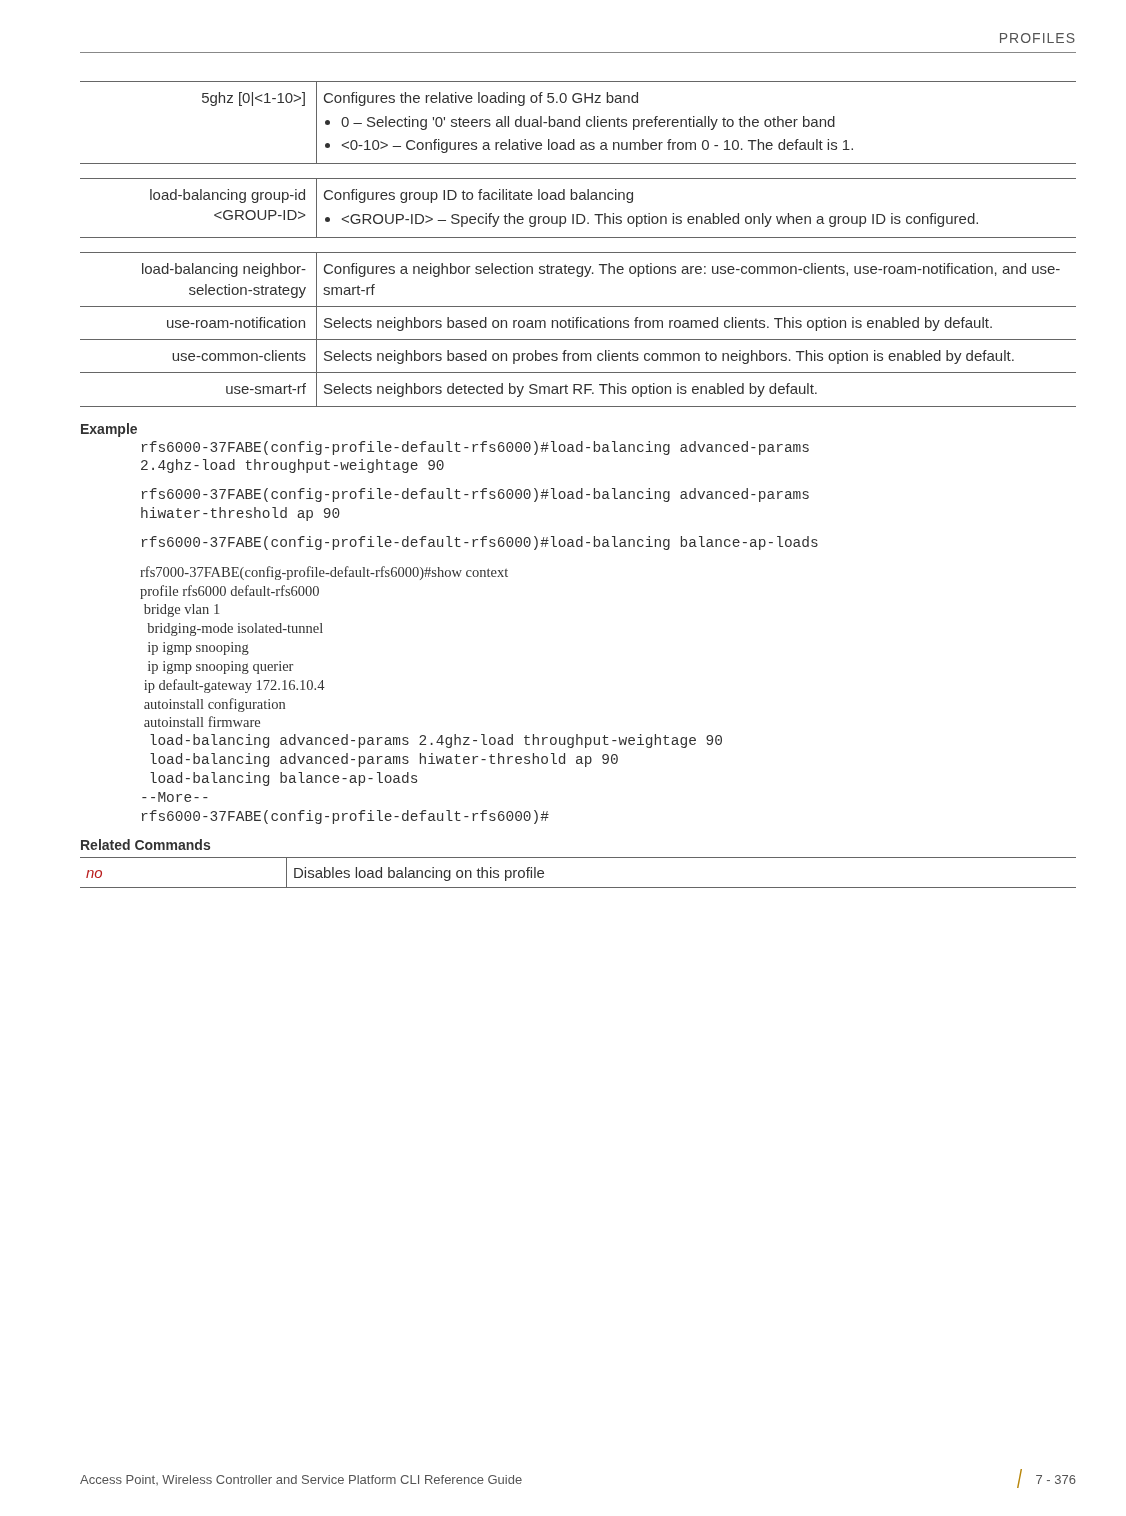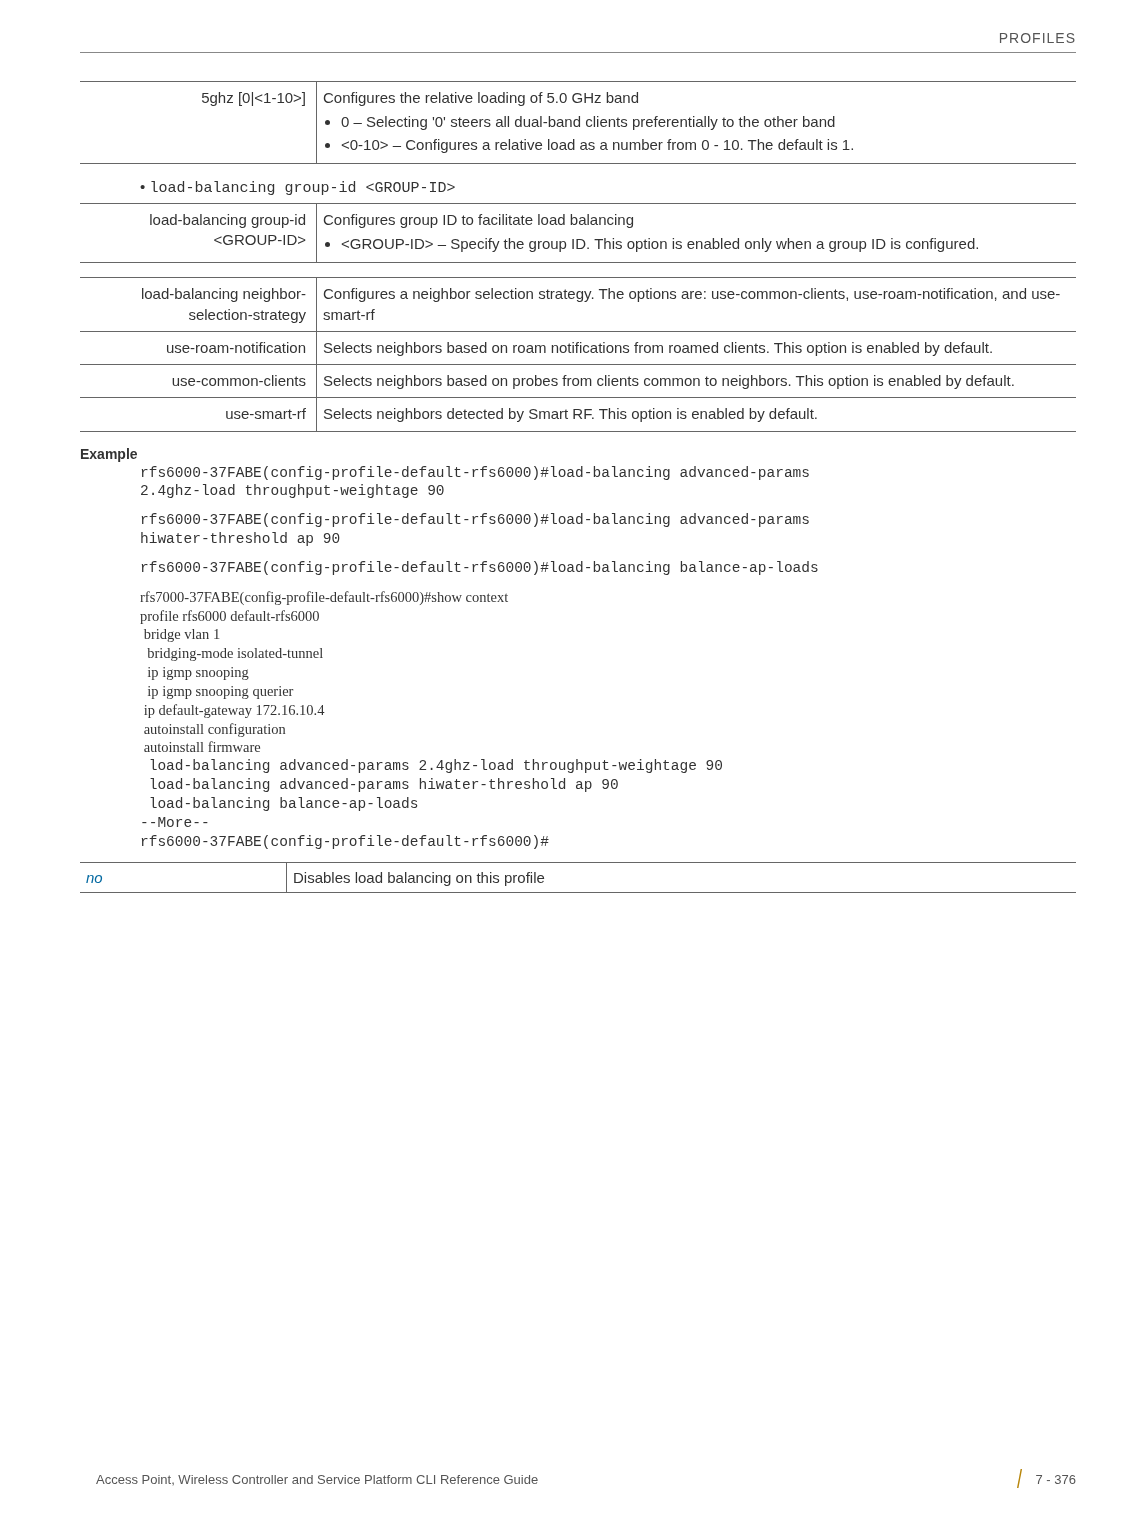--- a/index.html
+++ b/index.html
@@ -87,25 +87,25 @@
   .related-table td {
     border-top: 1px solid #666;
     border-bottom: 1px solid #666;
     padding: 6px 10px 6px 6px;
     vertical-align: top;
   }
   .related-table td.col1 {
     width: 190px;
     border-right: 1px solid #666;
     font-style: italic;
-    color: #0369a1;
+    color: #b91c1c;
   }
   .footer {
     position: absolute;
-    left: 16px;
+    left: 0;
     right: 0;
     bottom: 24px;
     padding: 0 50px 0 80px;
     display: flex;
     align-items: center;
     justify-content: space-between;
     font-size: 13px;
     color: #555;
     text-align: right;
   }
@@ -138,21 +138,20 @@
         <div>Configures the relative loading of 5.0 GHz band</div>
         <ul class="cell-list">
           <li>0 – Selecting '0' steers all dual-band clients preferentially to the other band</li>
           <li>&lt;0-10&gt; – Configures a relative load as a number from 0 - 10. The default is 1.</li>
         </ul>
       </td>
     </tr>
   </tbody>
     </table>
 
-  <div class="bullet-line"><span class="bullet-prefix">• </span><span>load-balancing group-id &lt;GROUP-ID&gt;</span></div>
 
   <table class="doc-table">
     <tbody>
         <tr>
       <td class="col1">load-balancing group-id &lt;GROUP-ID&gt;</td>
       <td>
         <div>Configures group ID to facilitate load balancing</div>
         <ul class="cell-list">
           <li>&lt;GROUP-ID&gt; – Specify the group ID. This option is enabled only when a group ID is configured.</li>
         </ul>
@@ -198,20 +197,21 @@
   ip igmp snooping querier
  ip default-gateway 172.16.10.4
  autoinstall configuration
  autoinstall firmware</div>
   <div class="code-block bold" style="margin-top:0;margin-bottom:0;"> load-balancing advanced-params 2.4ghz-load throughput-weightage 90
  load-balancing advanced-params hiwater-threshold ap 90
  load-balancing balance-ap-loads</div>
   <div class="code-block" style="margin-top:0;">--More--
 rfs6000-37FABE(config-profile-default-rfs6000)#</div>
 
+  <div class="section-label">Related Commands</div>
   <table class="related-table">
     <tbody>
         <tr>
       <td class="col1">no</td>
       <td>Disables load balancing on this profile</td>
     </tr>
   </tbody>
     </table>
 
   <div class="footer">

